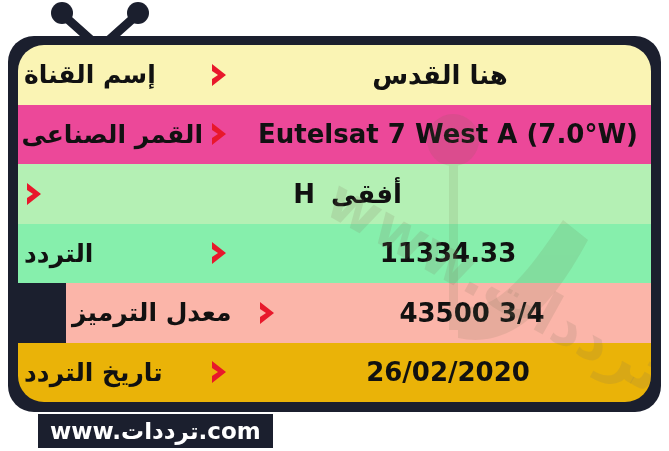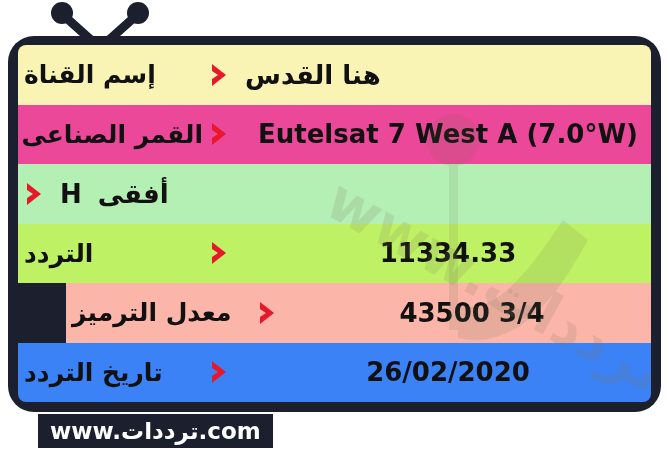--- a/index.html
+++ b/index.html
@@ -42,21 +42,21 @@
     box-sizing: border-box;
     background: #1b1f2e;
     border-radius: 26px;
     padding: 9px 10px 10px 10px;
     overflow: hidden;
   }
   .screen {
     position: relative;
     width: 100%;
     height: 100%;
-    border-radius: 8px;
+    border-radius: 26px;
     overflow: hidden;
     display: flex;
     flex-direction: column;
   }
 
   .row {
     flex: 1 1 0;
     position: relative;
     display: flex;
     flex-direction: row-reverse;
@@ -93,21 +93,21 @@
     direction: ltr;
     color: #111111;
     font-weight: bold;
     font-size: 26px;
     white-space: nowrap;
     padding-left: 6px;
     overflow: visible;
   }
   .row-value.rtlval {
     direction: rtl;
-    text-align: left;
+    text-align: center;
     padding-right: 16px;
   }
   .pol-wrap {
     direction: rtl;
     display: inline-block;
   }
   .pol-ar { margin-left: 16px; }
 
   
   .wm {
@@ -195,41 +195,41 @@
               <path d="M3 3 L17 14 L3 25 L3 18 L9 14 L3 10 Z" fill="#e8182b"></path>
             </svg>
         </div>
         <div class="row-value rtlval">
           <span class="pol-wrap">
             <span class="pol-ar">أفقى</span><span>H</span>
           </span>
         </div>
       </div>
 
-      <div class="row" id="r3" style="background: #bef264;">
+      <div class="row" id="r3" style="background: #86efac;">
         <div class="row-label">التردد</div>
         <div class="row-arrow">
           <svg width="22" height="28" viewBox="0 0 22 28">
               <path d="M3 3 L17 14 L3 25 L3 18 L9 14 L3 10 Z" fill="#e8182b"></path>
             </svg>
         </div>
         <div class="row-value">11334.33</div>
       </div>
 
       <div class="row" id="r4" style="background: rgb(251, 181, 169); margin-left: 48px;">
         <div class="row-label">معدل الترميز</div>
         <div class="row-arrow">
           <svg width="22" height="28" viewBox="0 0 22 28">
               <path d="M3 3 L17 14 L3 25 L3 18 L9 14 L3 10 Z" fill="#e8182b"></path>
             </svg>
         </div>
         <div class="row-value">43500 3/4</div>
       </div>
 
-      <div class="row" id="r5" style="background: #3b82f6;">
+      <div class="row" id="r5" style="background: #eab308;">
         <div class="row-label">تاريخ التردد</div>
         <div class="row-arrow">
           <svg width="22" height="28" viewBox="0 0 22 28">
               <path d="M3 3 L17 14 L3 25 L3 18 L9 14 L3 10 Z" fill="#e8182b"></path>
             </svg>
         </div>
         <div class="row-value">26/02/2020</div>
       </div>
 
       <svg class="wm-dish" viewBox="0 0 230 260">

